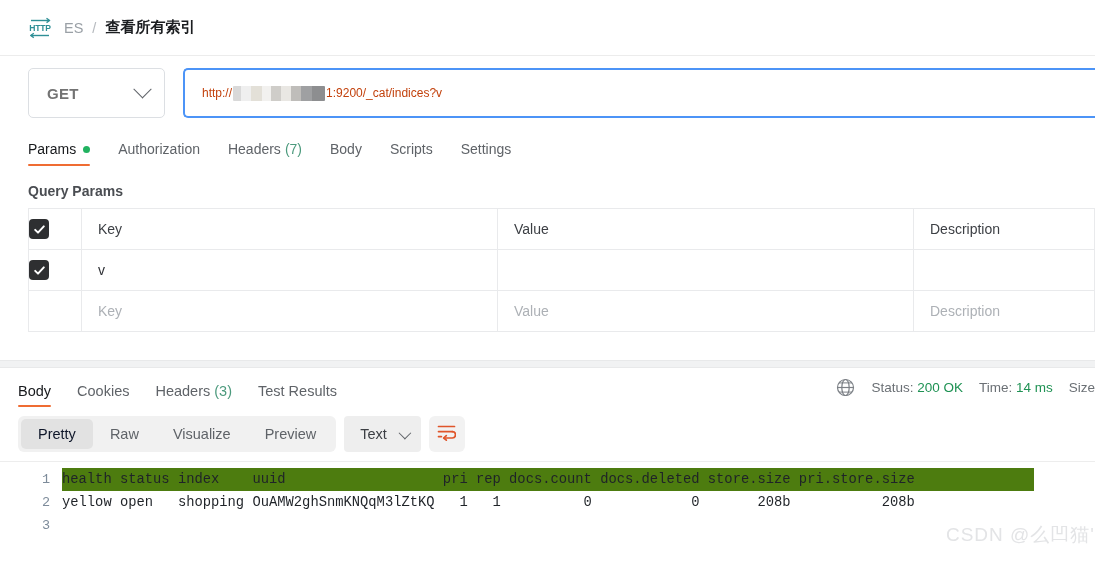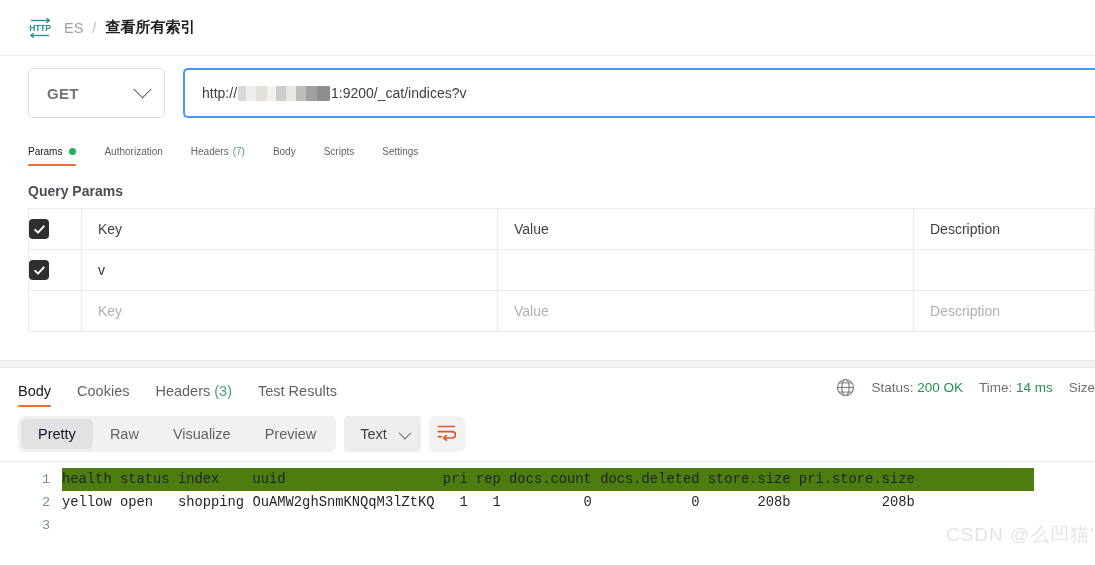--- a/index.html
+++ b/index.html
@@ -87,22 +87,22 @@
     border: 2px solid #4c94f7;
     border-right: none;
     border-radius: 5px 0 0 5px;
     background: #fff;
     display: flex;
     align-items: center;
     padding-left: 17px;
     overflow: hidden;
   }
   .url-text {
-    font-size: 14px;
-    color: #404040;
+    font-size: 12px;
+    color: #c2410c;
     white-space: nowrap;
     display: flex;
     align-items: center;
   }
   .redacted {
     display: inline-block;
     width: 92px; height: 15px;
     margin: 0 1px;
     vertical-align: middle;
     background:
@@ -118,21 +118,21 @@
   .req-tabs {
     display: flex;
     align-items: flex-end;
     padding-left: 28px;
     height: 36px;
     flex: 0 0 auto;
     gap: 0;
   }
   .rtab {
     position: relative;
-    font-size: 10px;
+    font-size: 14px;
     color: #5f6368;
     padding: 0 14px 9px 14px;
     white-space: nowrap;
     display: flex;
     align-items: center;
   }
   .rtab:first-child { padding-left: 0; }
   .rtab.active { color: #17191c; }
   .rtab.active::after {
     content: "";

